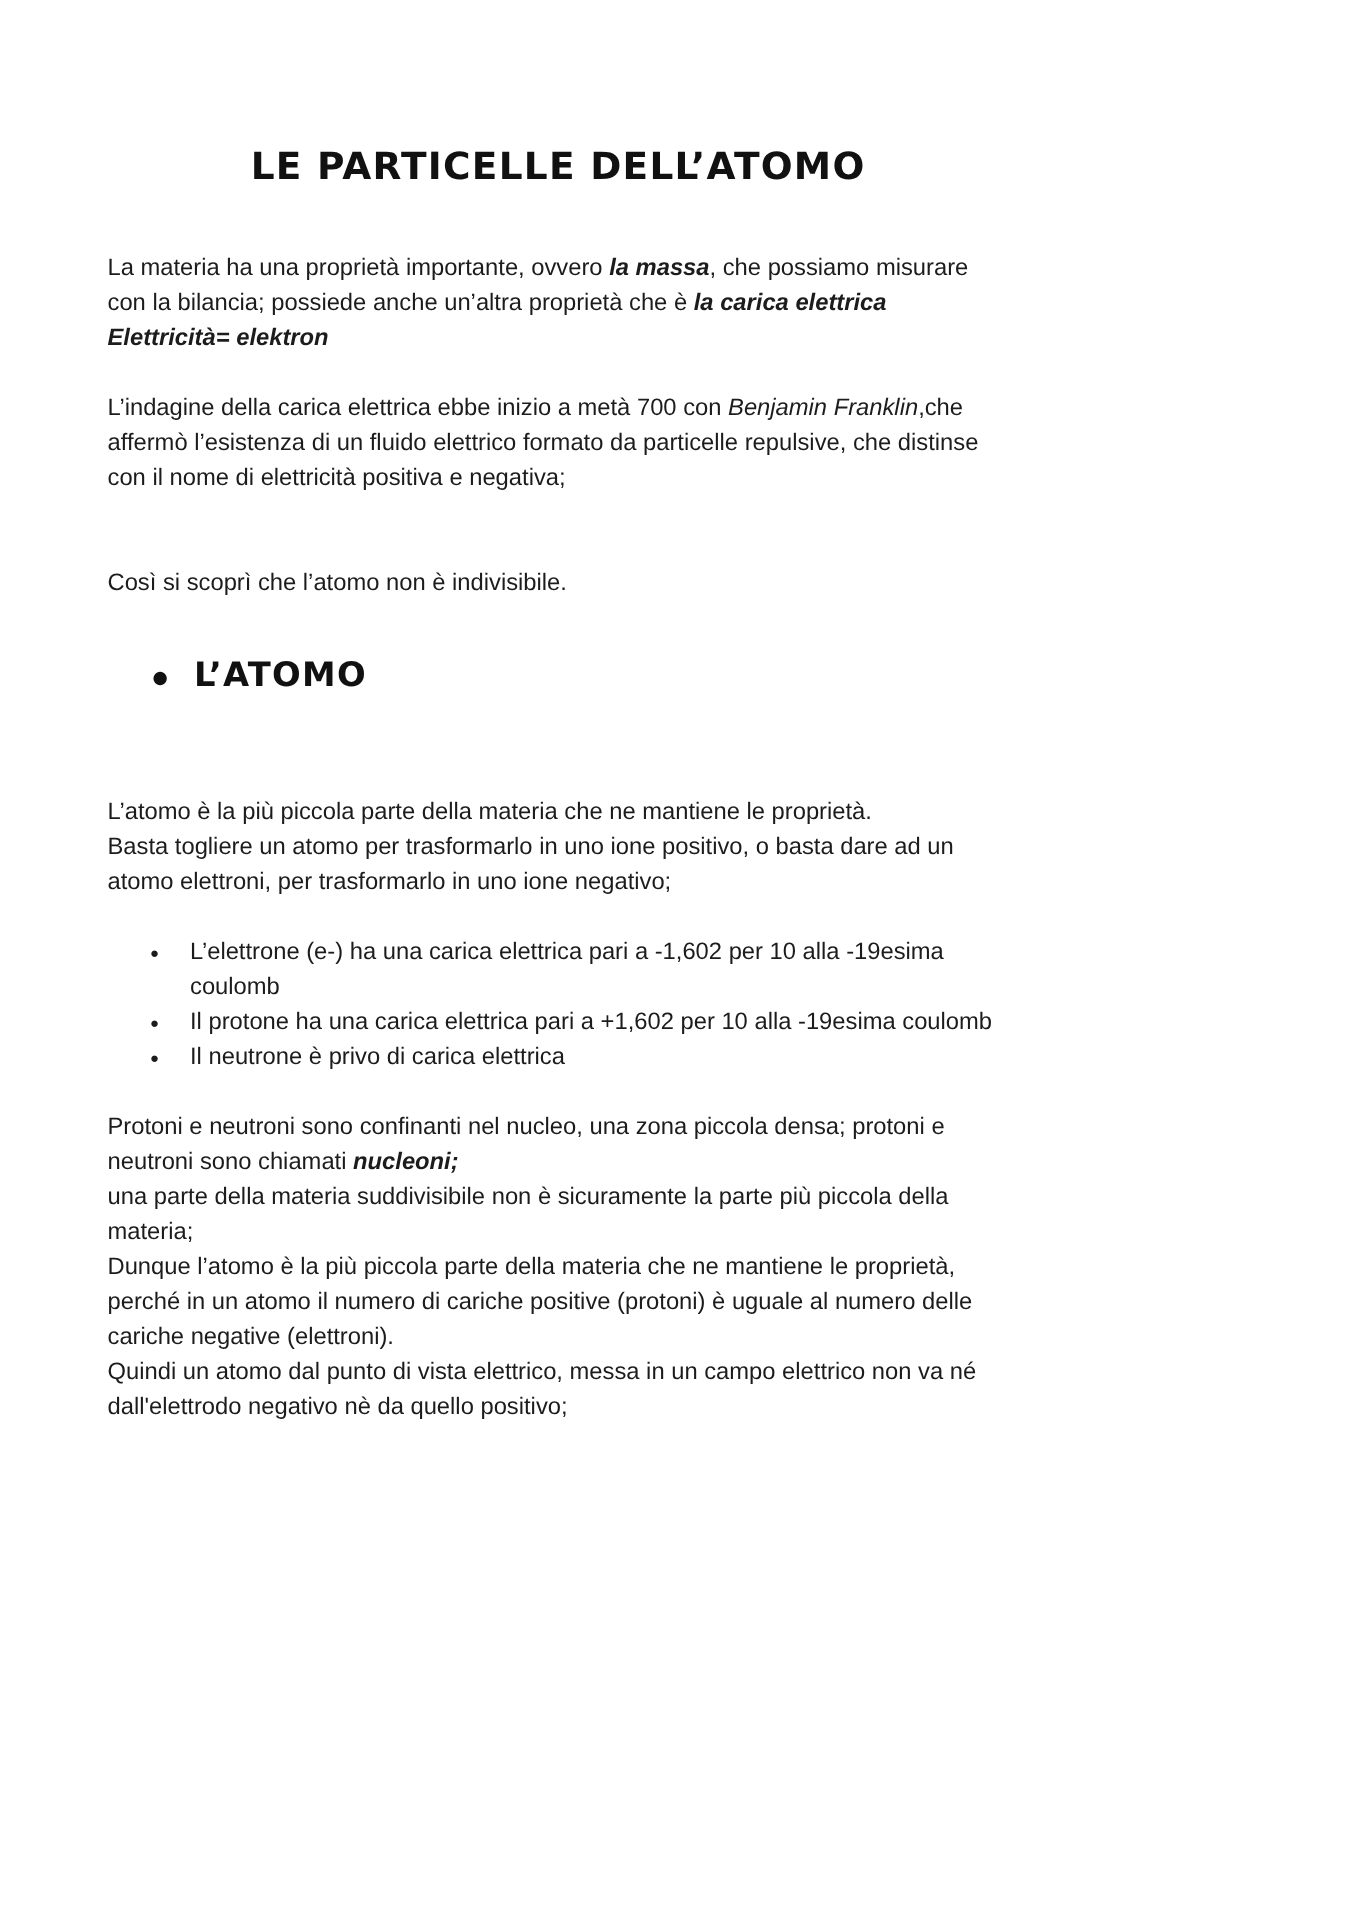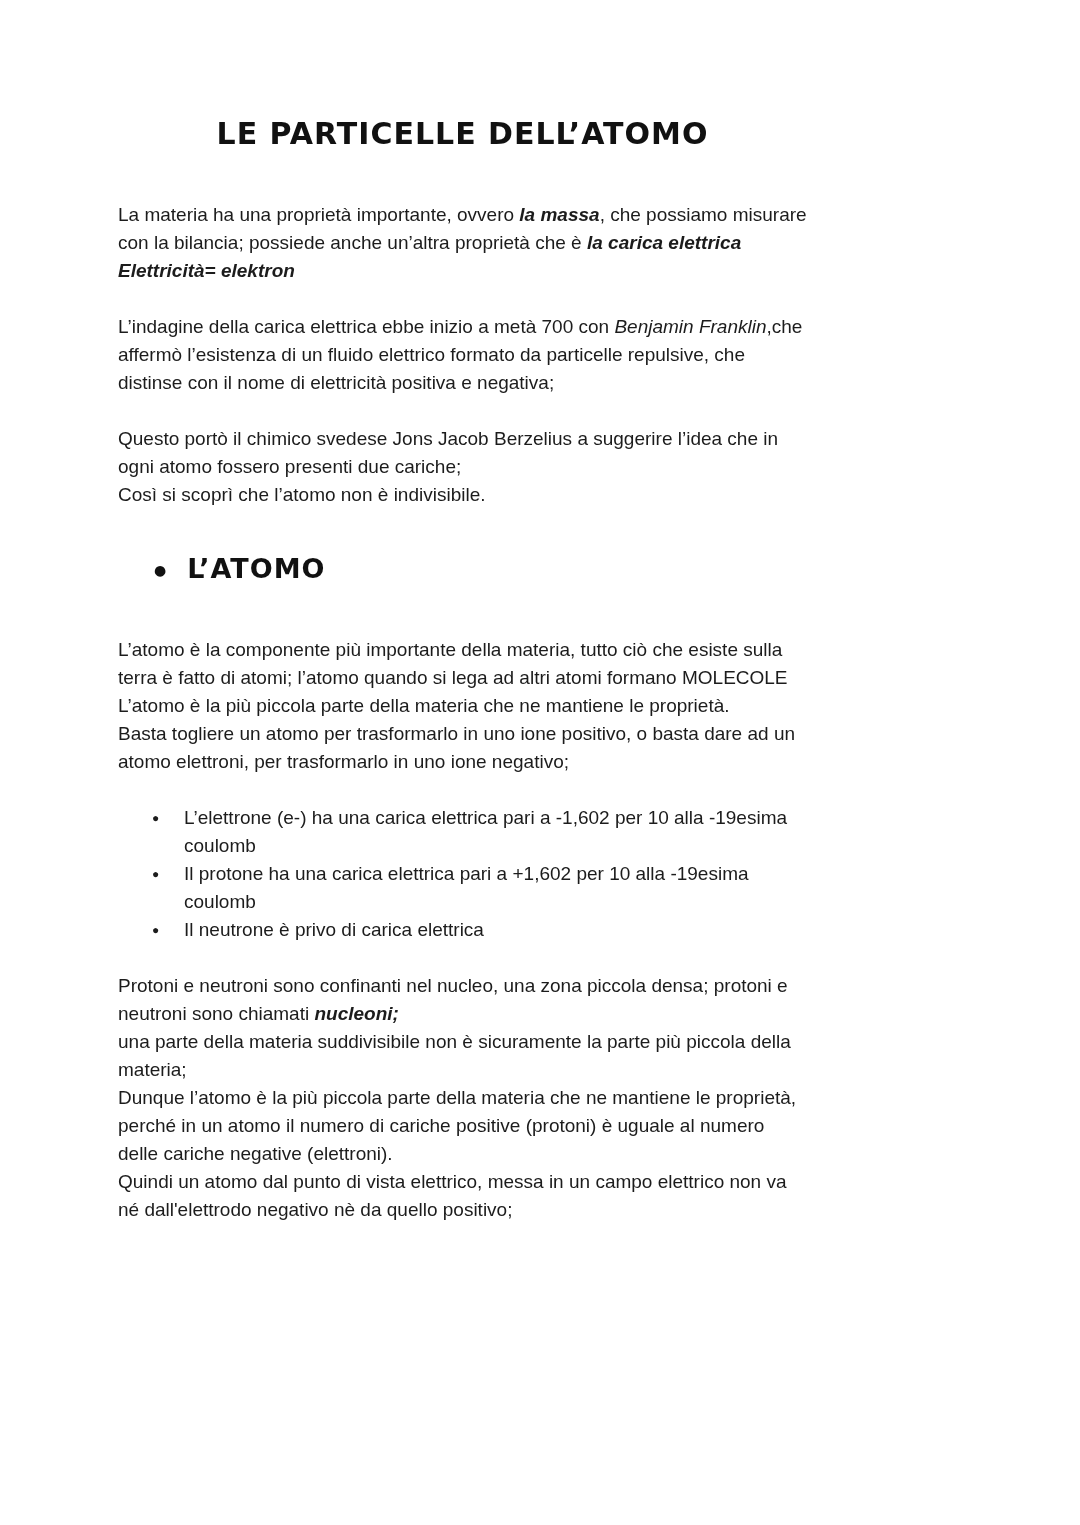--- a/index.html
+++ b/index.html
@@ -8,21 +8,21 @@
     width: 1080px;
     height: 1525px;
     background: #ffffff;
     color: #1c1c1c;
     font-family: "Liberation Sans", sans-serif;
     overflow: hidden;
   }
   .page {
     width: 937px;
     height: 1525px;
-    padding: 116px 130px 0 118px;
+    padding: 116px 130px 0 86px;
   }
   .doc-title {
     margin: 0 0 50px 0;
     text-align: center;
     font-family: "DejaVu Sans", sans-serif;
     font-weight: 800;
     font-size: 30px;
     letter-spacing: 1px;
     color: #111111;
     white-space: nowrap;
@@ -77,31 +77,31 @@
   <h1 class="doc-title">LE PARTICELLE DELL’ATOMO</h1>
 
   <p class="para">
     <span>La materia ha una proprietà importante, ovvero </span><strong class="bi">la massa</strong><span>, che possiamo misurare con la bilancia; possiede anche un’altra proprietà che è </span><strong class="bi">la carica elettrica</strong><br>
     <strong class="bi">Elettricità= elektron</strong>
   </p>
 
   <p class="para">
     <span>L’indagine della carica elettrica ebbe inizio a metà 700 con </span><em class="it">Benjamin Franklin</em><span>,che affermò l’esistenza di un fluido elettrico formato da particelle repulsive, che distinse con il nome di elettricità positiva e negativa;</span><br>
     <br>
-    <span>Questo portò il chimico svedese Jons Jacob Berzelius a suggerire l’idea che in ogni atomo fossero presenti due cariche;</span><br>
+    <br>
     <span>Così si scoprì che l’atomo non è indivisibile.</span>
   </p>
 
   <h2 class="atom-heading">
     <span class="heading-bullet">●</span>
     <span>L’ATOMO</span>
   </h2>
 
   <p class="para">
-    <span>L’atomo è la componente più importante della materia, tutto ciò che esiste sulla terra è fatto di atomi; l’atomo quando si lega ad altri atomi formano MOLECOLE</span><br>
+    <br>
     <span>L’atomo è la più piccola parte della materia che ne mantiene le proprietà.</span><br>
     <span>Basta togliere un atomo per trasformarlo in uno ione positivo, o basta dare ad un atomo elettroni, per trasformarlo in uno ione negativo;</span>
   </p>
 
   <div class="bullet-list">
     <div class="list-item">
       <span class="list-marker">●</span>
       <span class="list-text">L’elettrone (e-) ha una carica elettrica pari a -1,602 per 10 alla -19esima coulomb</span>
     </div>
     <div class="list-item">

